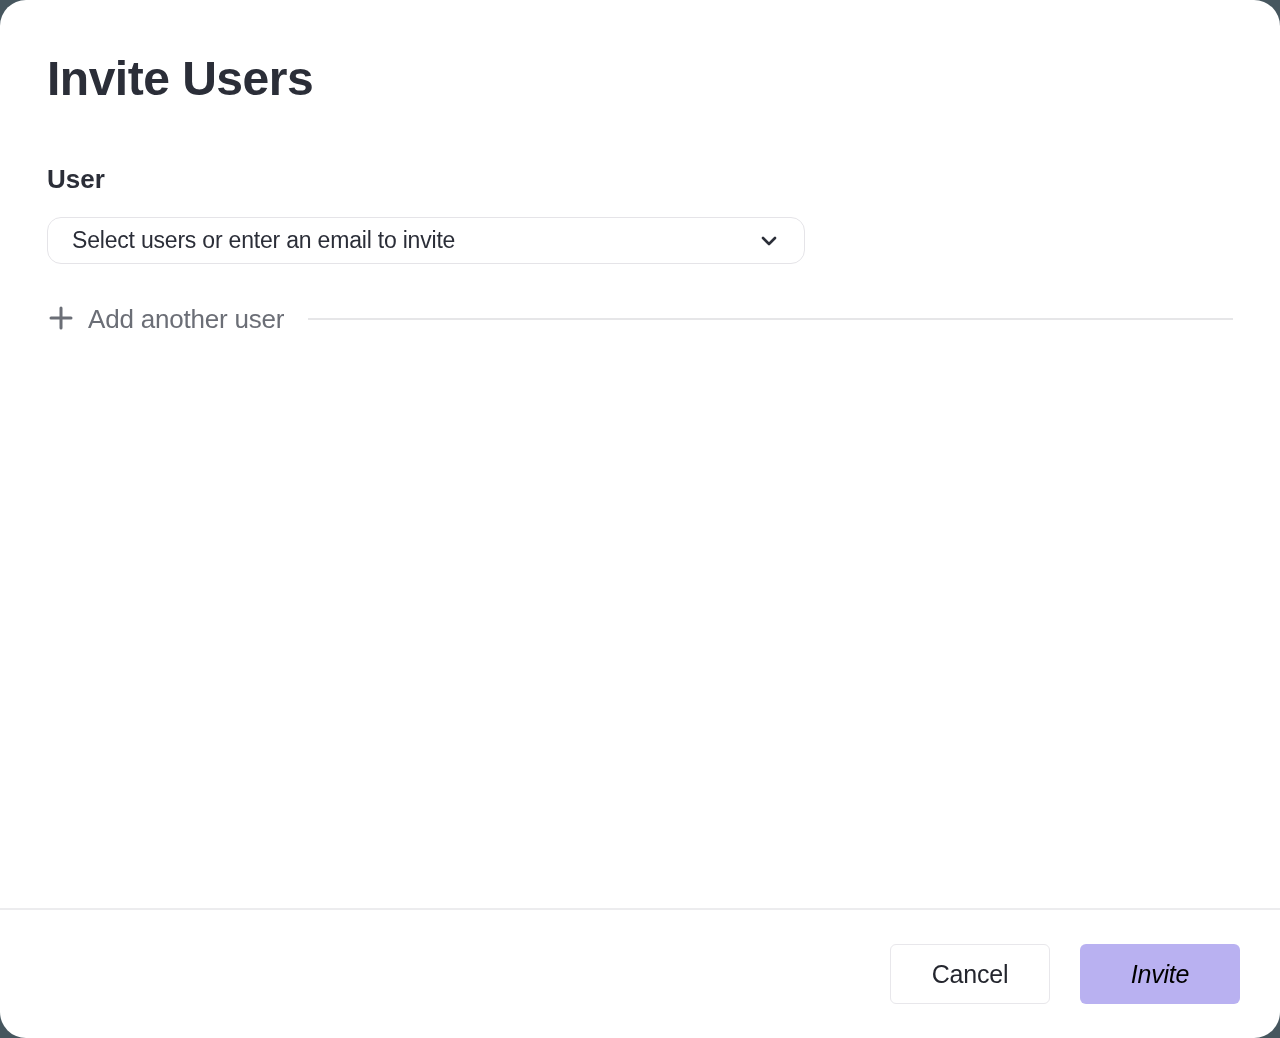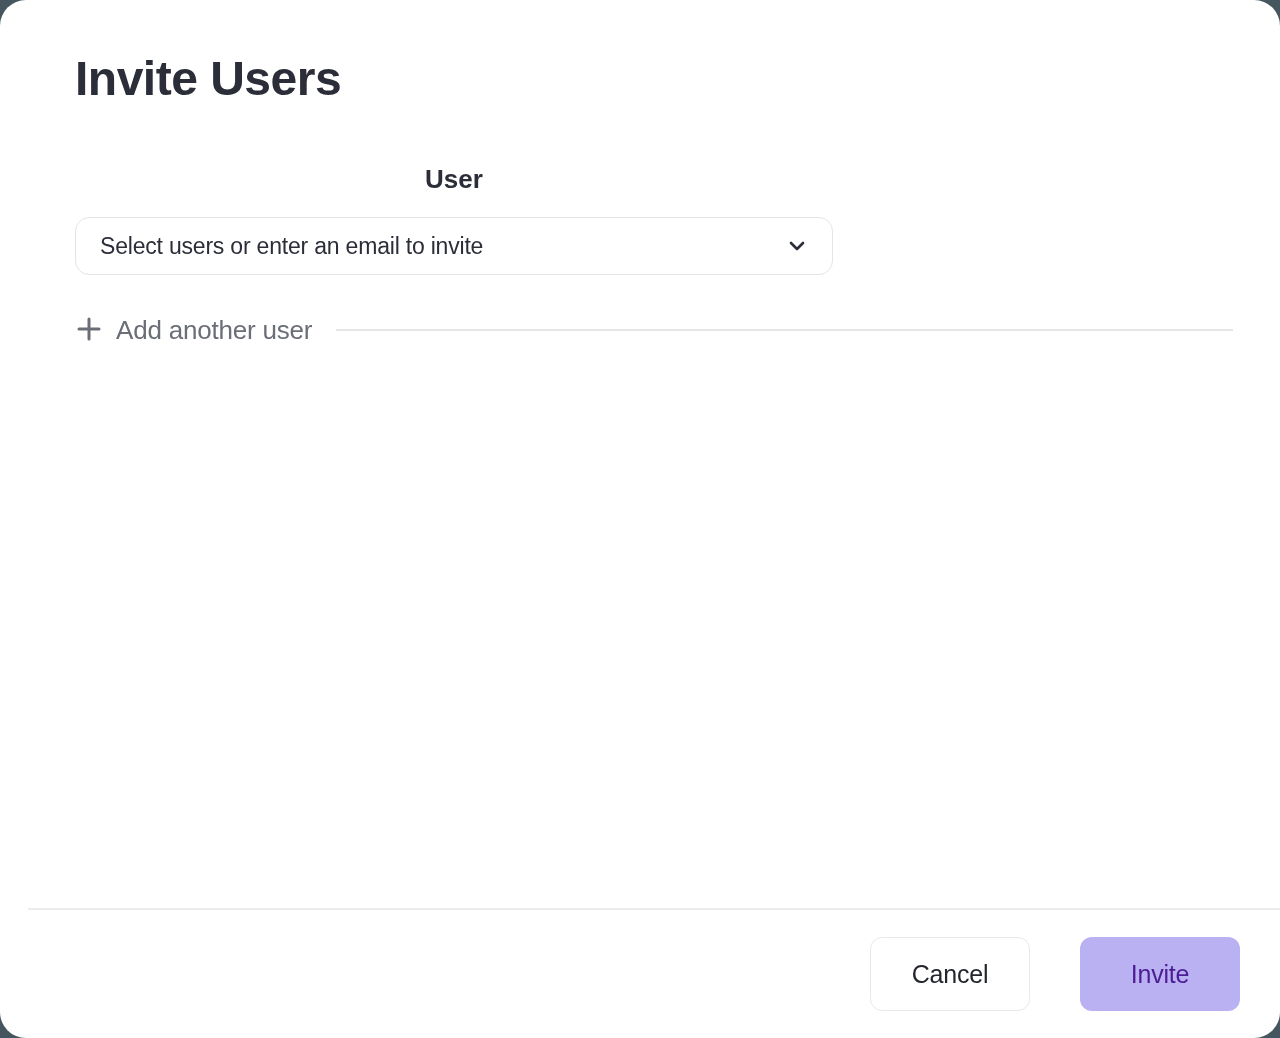--- a/index.html
+++ b/index.html
@@ -13,21 +13,20 @@
   }
 
   .modal {
     width: 1280px;
     height: 1038px;
     background: #ffffff;
     border-radius: 26px;
     display: flex;
     flex-direction: column;
     overflow: hidden;
-    padding-left: 28px;
   }
 
   .content {
     flex: 1;
     padding: 0 47px;
   }
 
   .modal-title {
     margin-top: 54px;
     font-size: 48px;
@@ -36,33 +35,33 @@
     letter-spacing: -0.5px;
     color: #2b2e38;
   }
 
   .fields-row {
     display: flex;
     gap: 42px;
     margin-top: 60px;
   }
 
-  .field-group-user { flex: 0 0 758px; text-align: center; }
+  .field-group-user { flex: 0 0 758px; }
   .field-group-role { flex: 0 0 278px; }
 
   .field-label {
     font-size: 26px;
     line-height: 30px;
     font-weight: 700;
     color: #2b2e38;
     margin-bottom: 23px;
   }
 
   .select-box {
-    height: 58px;
+    height: 47px;
     border: 1px solid #e5e4e8;
     border-radius: 14px;
     background: #ffffff;
     display: flex;
     align-items: center;
     padding: 0 24px;
     cursor: pointer;
   }
 
   .select-text {
@@ -115,47 +114,47 @@
     flex: 0 0 130px;
     border-top: 2px solid #ececee;
     display: flex;
     align-items: center;
     justify-content: flex-end;
     gap: 30px;
     padding-right: 40px;
   }
 
   .btn {
-    height: 74px;
+    height: 60px;
     min-width: 160px;
-    border-radius: 12px;
+    border-radius: 6px;
     font-family: "Liberation Sans", sans-serif;
     font-size: 25px;
     letter-spacing: -0.2px;
     display: flex;
     align-items: center;
     justify-content: center;
     padding: 0 28px;
-    margin-left: 20px;
   }
 
   .btn-cancel {
     background: #ffffff;
     border: 1px solid #e8e7eb;
     color: #24262e;
     font-weight: 500;
     cursor: pointer;
   }
 
   .btn-invite {
     background: #b9b1f1;
     border: none;
-    color: #4c1d95;
+    color: #000000;
     font-weight: 500;
     cursor: default;
+    font-style: italic;
   }
 </style>
 </head>
 <body>
 
 <div class="modal">
   <div class="content">
 
     <h1 class="modal-title">Invite Users</h1>
 

